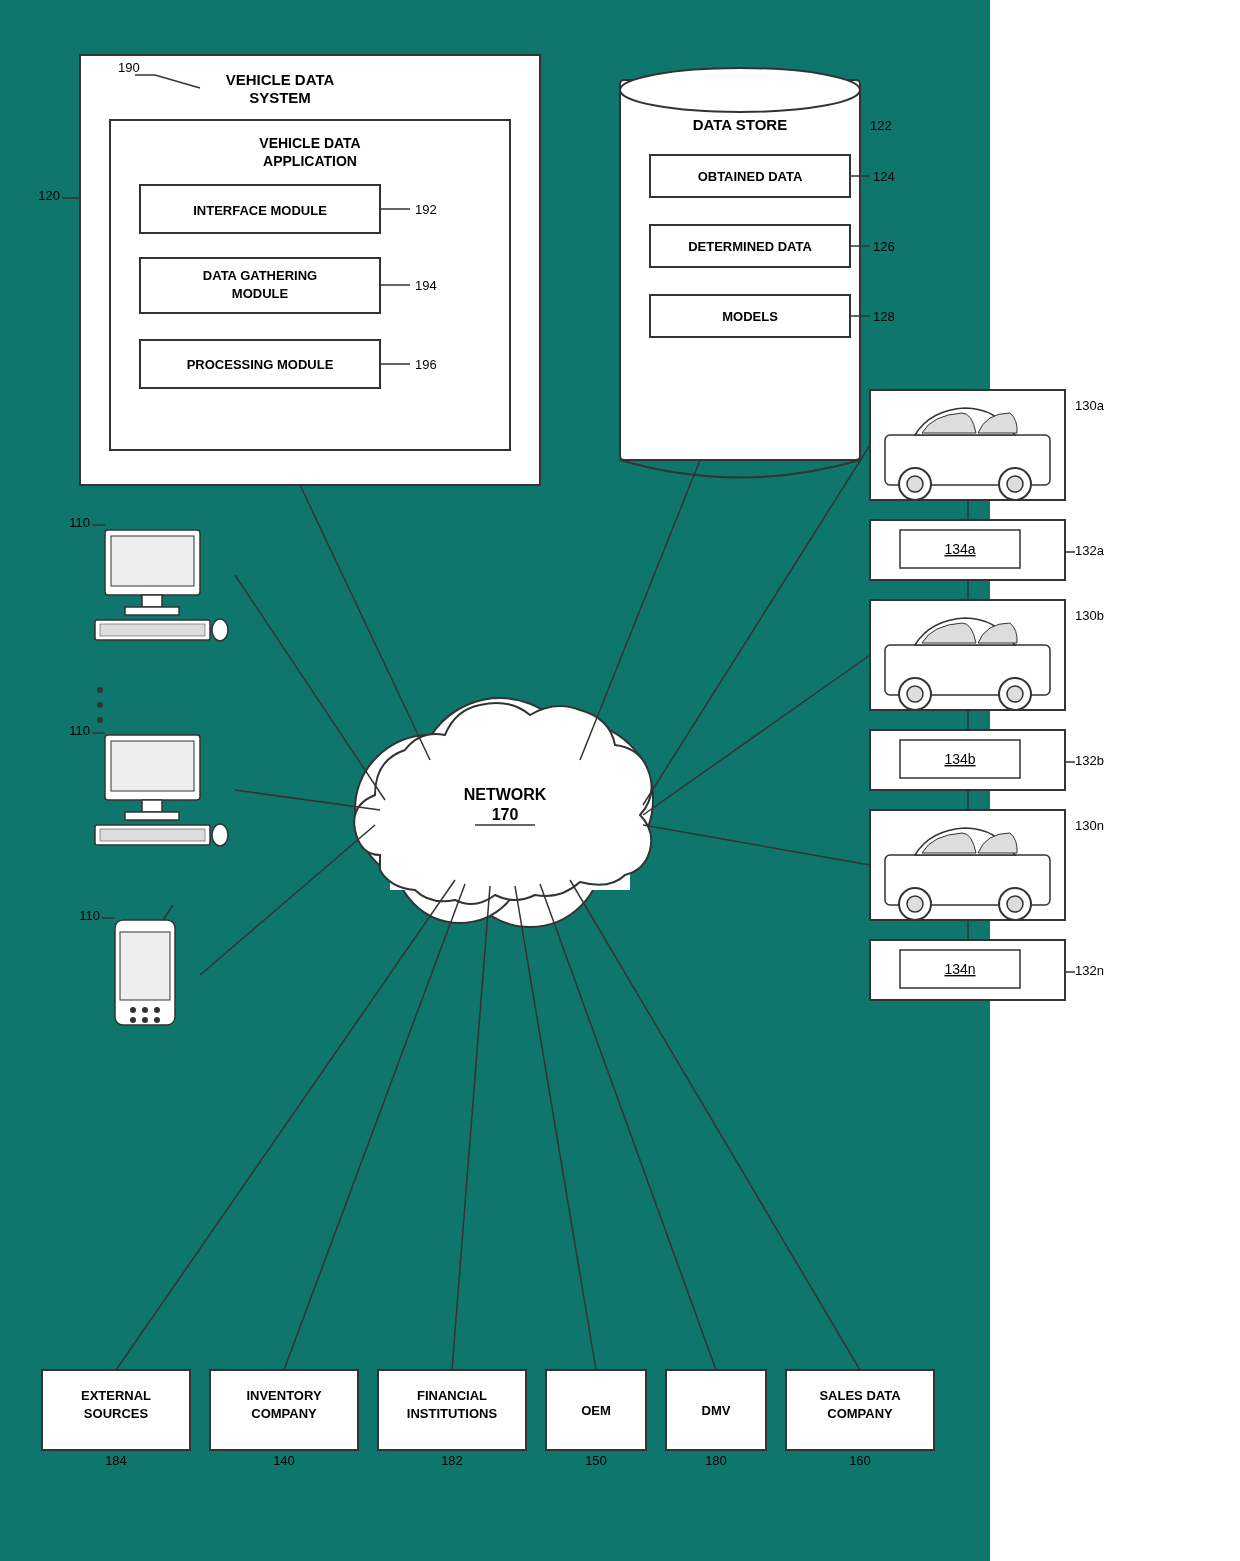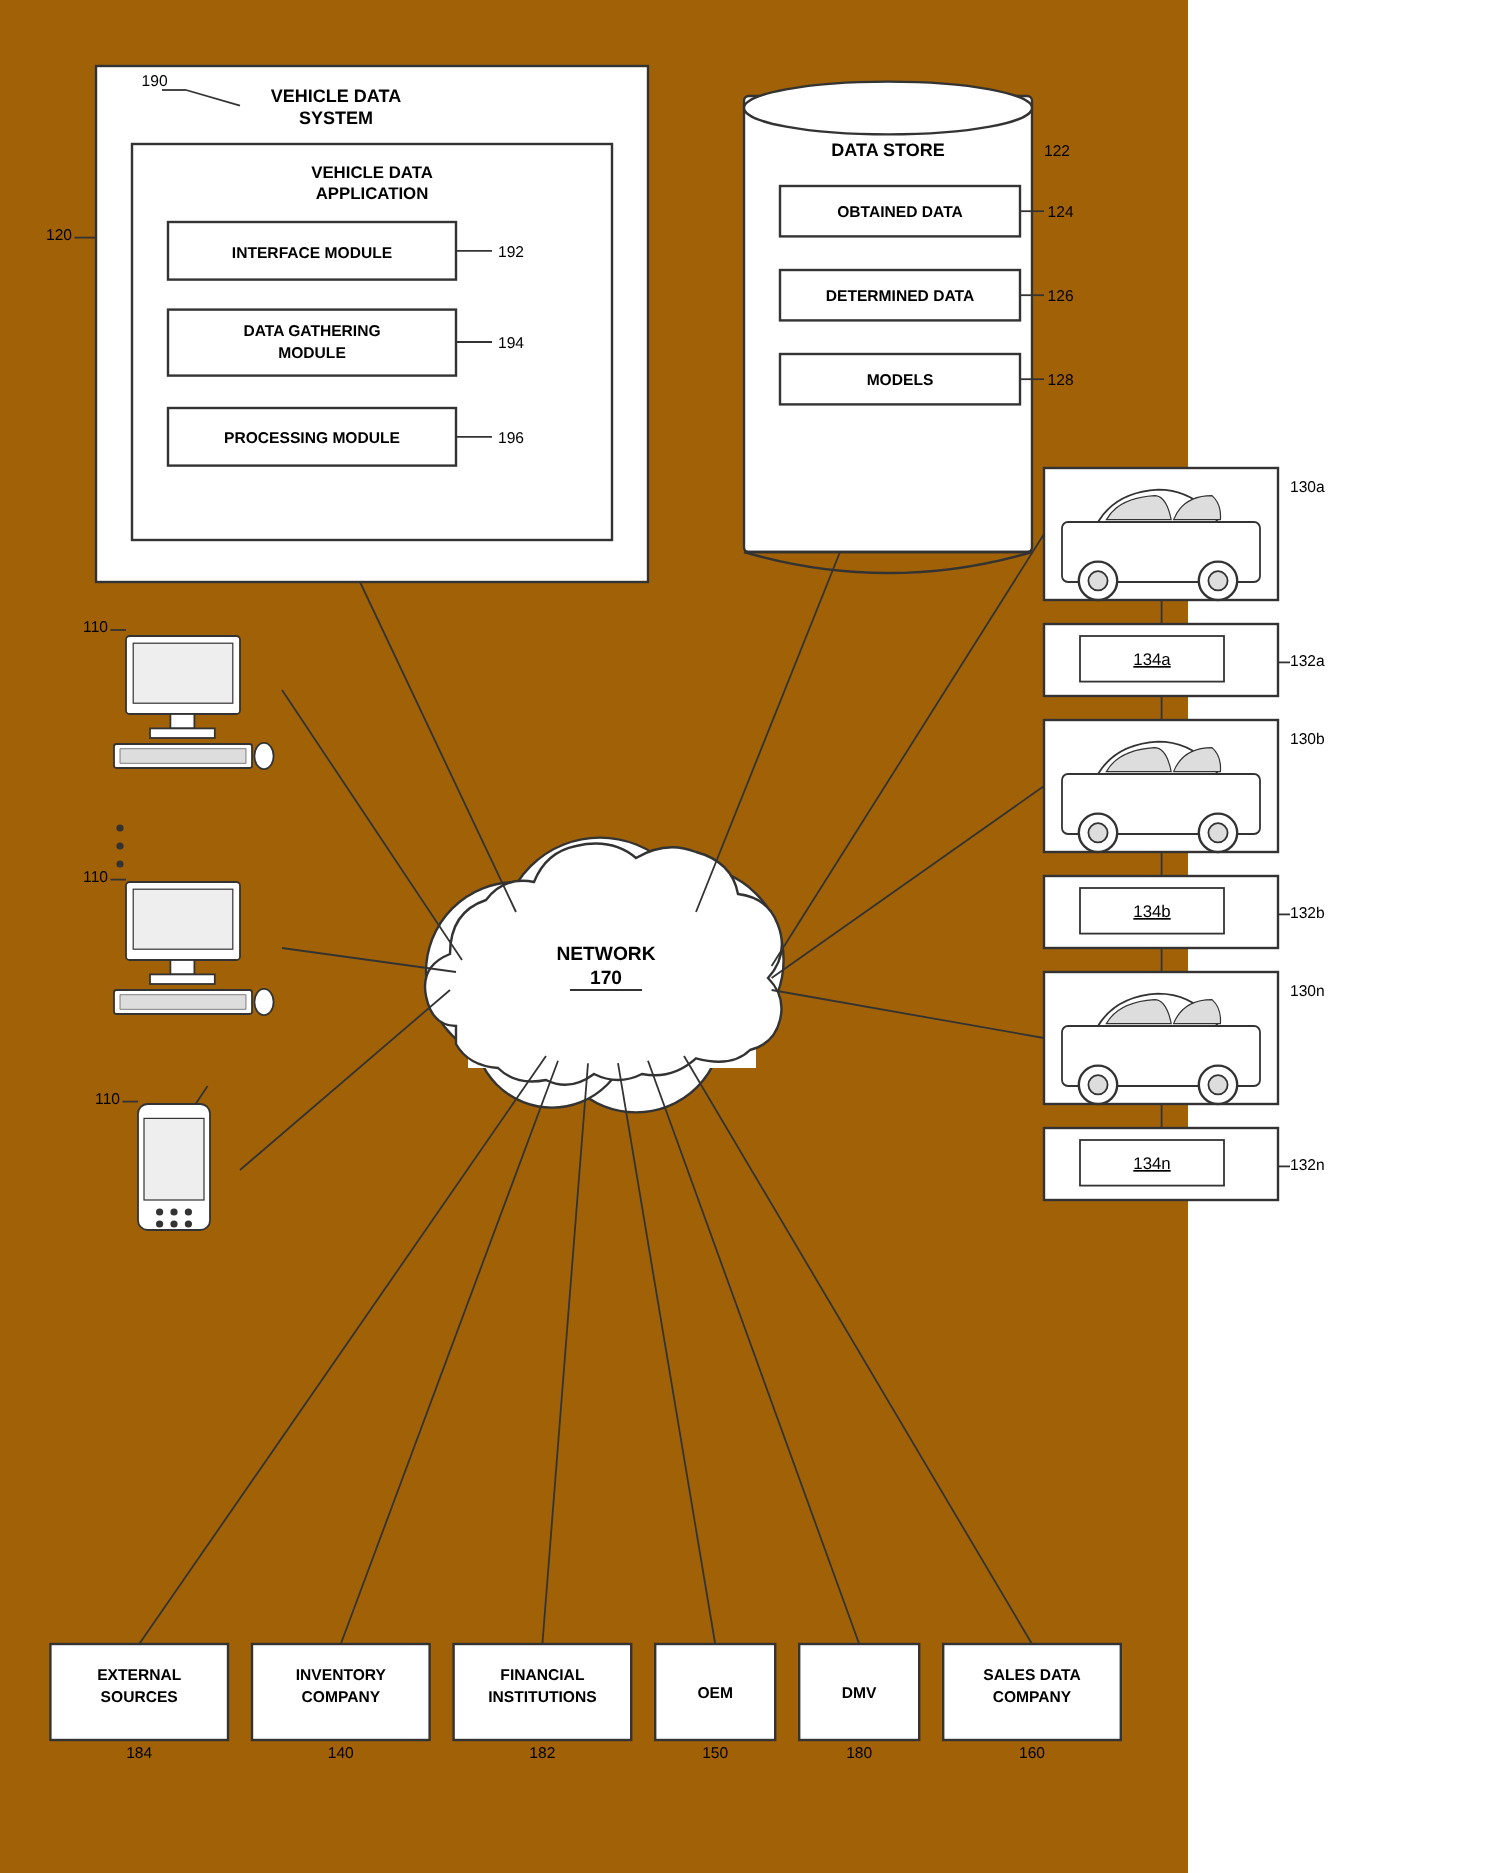--- a/index.html
+++ b/index.html
@@ -8,21 +8,21 @@
       height: 1561px;
       background: #ffffff;
       font-family: Arial, sans-serif;
       position: relative;
       overflow: hidden;
     }
     .diagram-container {
       width: 990px;
       height: 1561px;
       position: relative;
-      background: #a16207;
+      background: #0f766e;
     }
     svg.main-svg {
       position: absolute;
       top: 0; left: 0;
       width: 1240px;
       height: 1561px;
     }
   </style>
 </head>
 <body>

